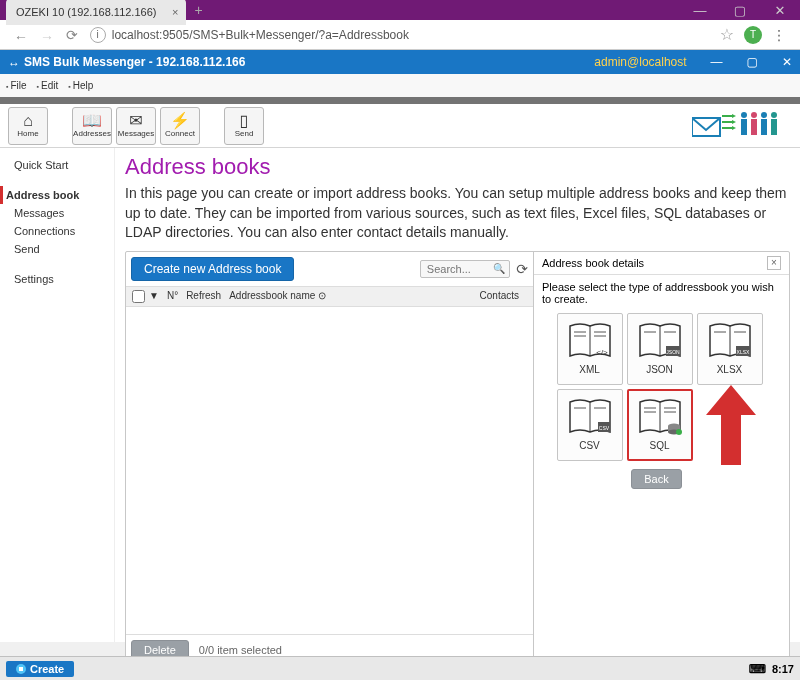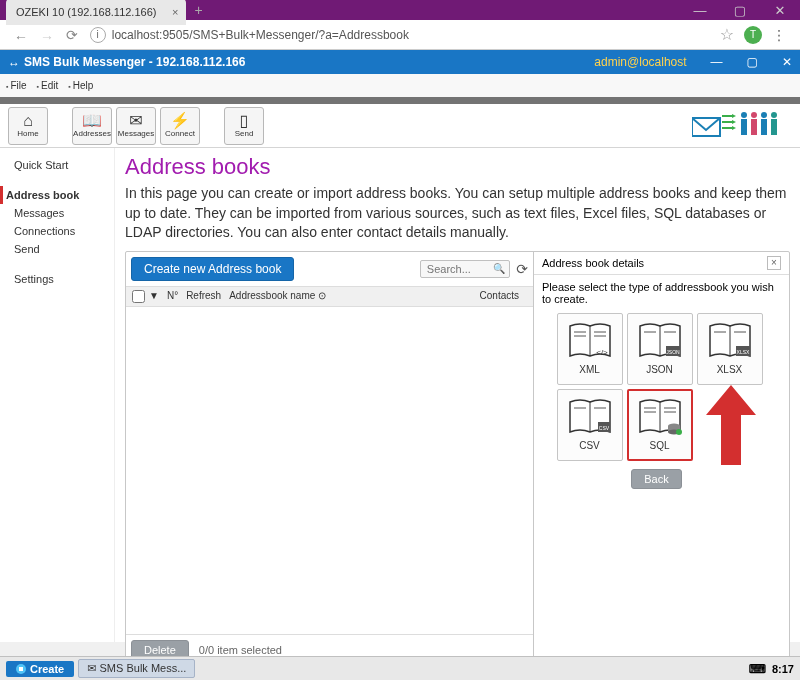--- a/index.html
+++ b/index.html
@@ -289,18 +289,17 @@
 </div>
 
 <svg class="arrow" width="50" height="80" viewBox="0 0 50 80">
   <polygon points="25,0 50,30 35,30 35,80 15,80 15,30 0,30" fill="#d32f2f"></polygon>
 </svg>
 
 <div class="taskbar">
   <div class="startbtn">
       <span>Create</span>
     </div>
-  <div class="taskapp"><span>✉</span> <span>SMS Bulk Mess...</span></div>
   <div class="clock">
     <span class="kbd">⌨</span>
     <span>8:17</span>
   </div>
 </div>
 
 </body></html>

